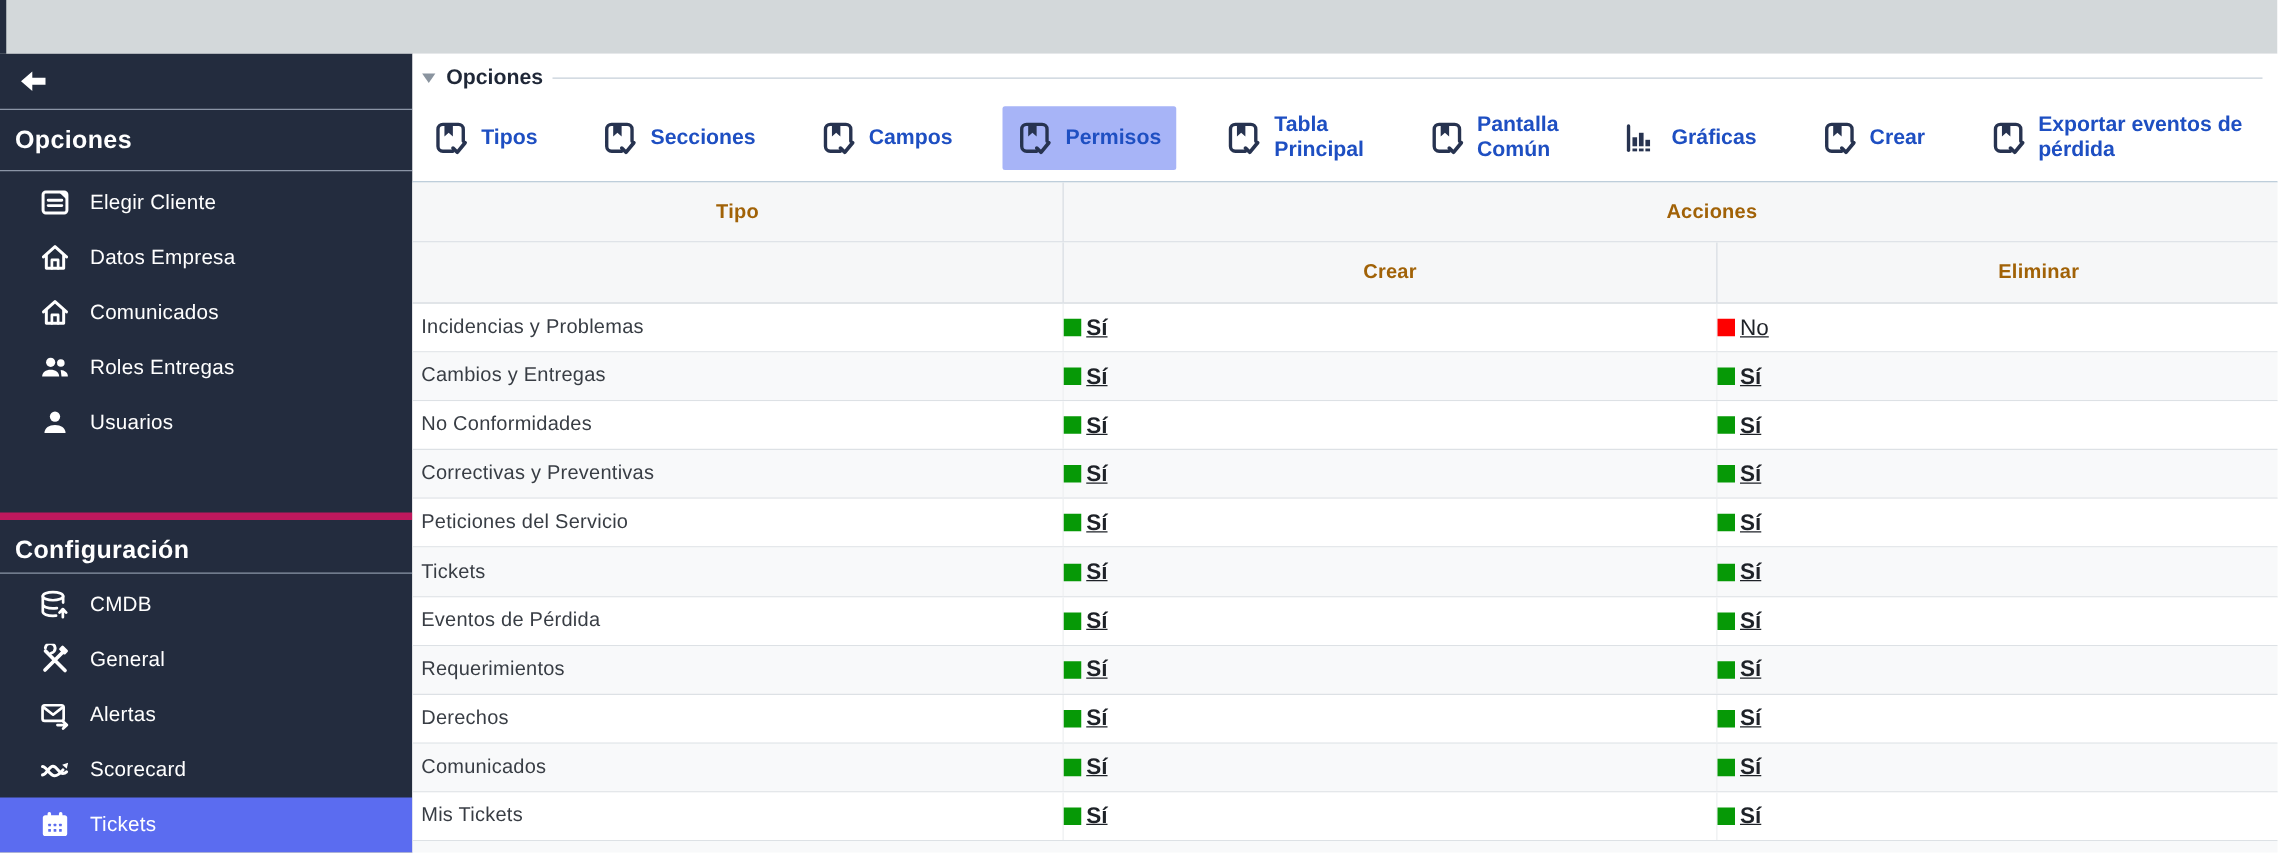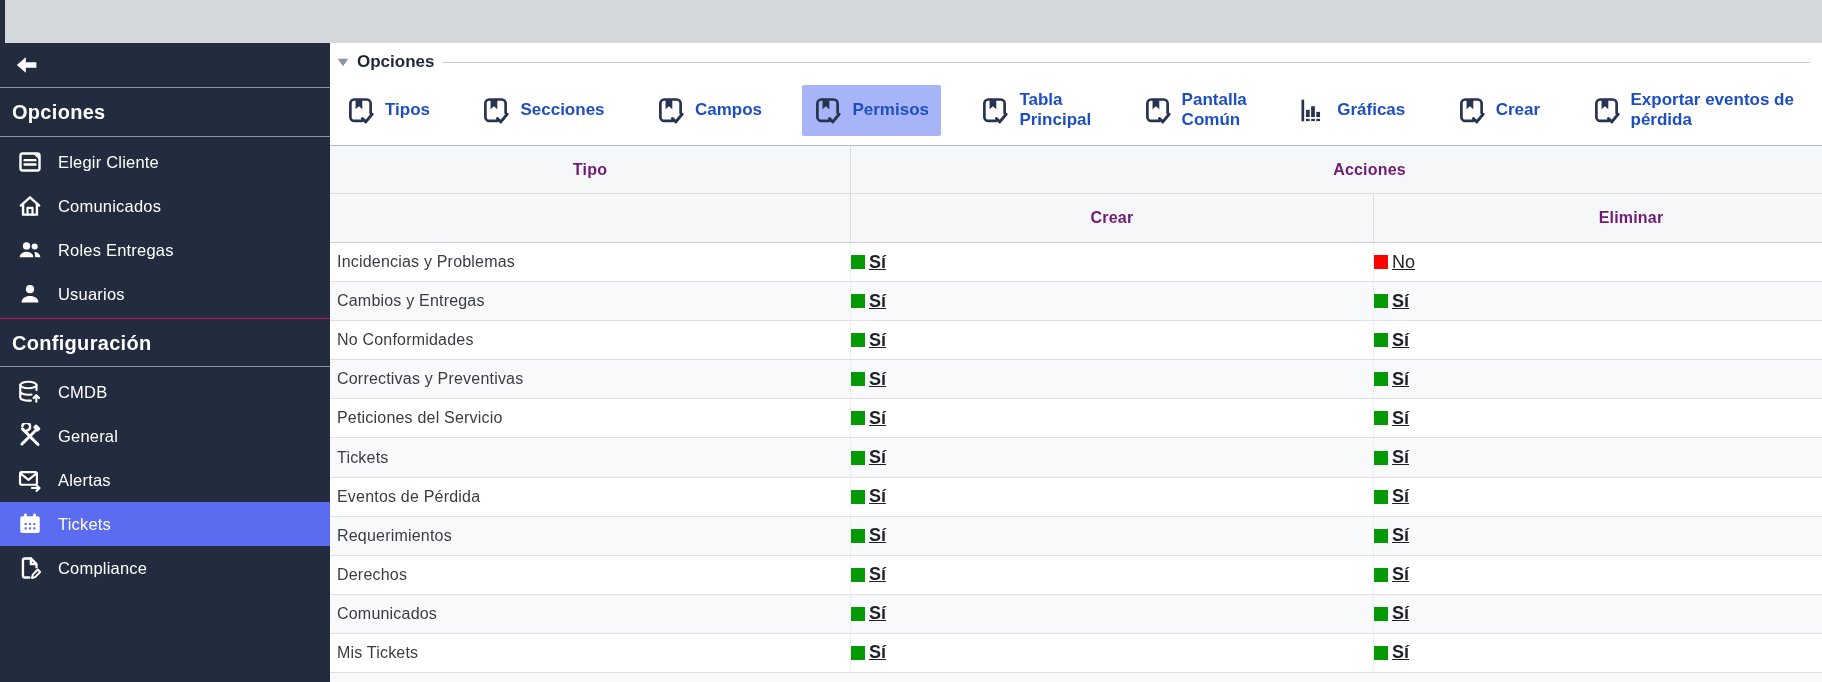--- a/index.html
+++ b/index.html
@@ -10,23 +10,23 @@
     -webkit-font-smoothing:antialiased;
   }
   
   .topband{position:absolute;top:0;left:0;right:0;height:43px;background:#d3d8da;display:flex;}
   .topband .notch{width:5px;height:43px;background:#232c3e;}
   
   .sidebar{position:absolute;top:43px;left:0;bottom:0;width:330px;background:#232c3e;color:#fff;}
   .side-back{height:45px;display:flex;align-items:center;padding-left:13px;border-bottom:1px solid #8b95a6;box-sizing:border-box;}
   .side-back .icon{width:27px;height:22px;color:#fff;cursor:pointer;}
   .side-title{height:49px;line-height:49px;padding-left:12px;font-size:20px;font-weight:700;letter-spacing:.3px;border-bottom:1px solid #8b95a6;box-sizing:border-box;}
-  .side-section + .side-section .side-title{border-top:1px solid #be185d;}
+  .side-section + .side-section .side-title{border-top:6px solid #be185d;margin-top:48px;}
   .side-items{padding:3px 0 2px;}
-  .side-item{height:44px;display:flex;align-items:center;padding-left:17px;gap:15px;cursor:pointer;font-size:16.5px;letter-spacing:.2px;}
+  .side-item{height:44px;display:flex;align-items:center;padding-left:31px;gap:15px;cursor:pointer;font-size:16.5px;letter-spacing:.2px;}
   .side-item.active{background:#5b6cf0;}
   .side-item .icon{width:26px;height:26px;flex:none;color:#fff;}
   .icon svg{width:100%;height:100%;display:block;}
   
   .main{position:absolute;top:43px;left:330px;right:0;bottom:0;background:#fff;}
   .legend{display:flex;align-items:center;padding:9px 12px 0 7px;}
   .legend .icon{width:12px;height:9px;margin-right:8px;cursor:pointer;}
   .legend-title{font-size:17px;font-weight:700;color:#1f2737;white-space:nowrap;}
   .legend-line{flex:1;height:1px;background:#c6cfd9;margin-left:8px;}
   
@@ -35,21 +35,21 @@
   .tab.active{background:#a7b4f7;}
   .tab .icon{width:27px;height:29px;color:#273350;}
   .tab-label{font-size:17px;font-weight:700;color:#1e4fc2;line-height:1.18;white-space:pre-line;}
   
   .ptable{position:absolute;left:0;top:102px;width:1558px;border-top:1px solid #a9bfd0;}
   .grid-row{display:grid;grid-template-columns:520px 523px 515px;align-items:stretch;}
   .grid-row.span{grid-template-columns:520px 1038px;}
   .h-row{background:#f6f7f8;}
   .h-row1{height:47px;border-bottom:1px solid #d8dde2;}
   .h-row2{height:48px;border-bottom:1px solid #ccd2d8;}
-  .h-cell{display:flex;align-items:center;justify-content:center;font-size:16px;font-weight:700;color:#701a75;letter-spacing:.2px;}
+  .h-cell{display:flex;align-items:center;justify-content:center;font-size:16px;font-weight:700;color:#a16207;letter-spacing:.2px;}
   .bl{border-left:1px solid #d8dde2;}
   .t-row{height:38.1px;border-bottom:1px solid #dde1e5;background:#fff;}
   .t-row.alt{background:#f8f9fa;}
   .t-cell-label{display:flex;align-items:center;padding-left:7px;font-size:16px;color:#383d44;letter-spacing:.2px;text-align:center;}
   .t-cell-val{display:flex;align-items:center;justify-content:flex-start;font-size:18px;color:#1e2228;border-left:1px solid #edeff1;cursor:pointer;text-decoration:underline;}
   .t-cell-val .sq{width:14px;height:14px;margin-right:4px;flex:none;}
   .t-cell-val.yes{font-weight:700;}
   .t-filler{height:10px;background:#f8f9fa;}
 </style>
 </head>
@@ -82,20 +82,30 @@
             <span>Elegir Cliente</span>
           </div>
           <div class="side-item">
             <span class="icon">
               <svg viewBox="0 0 24 24">
                 <path d="M3.5 11.6 12 4l8.5 7.6" stroke="currentColor" fill="none" stroke-linecap="round" stroke-linejoin="round" stroke-width="2.2"></path>
                 <path d="M5.6 10.6V20h12.8v-9.4" stroke="currentColor" fill="none" stroke-linecap="round" stroke-linejoin="round" stroke-width="2.2"></path>
                 <path d="M9.7 20v-6.2h4.6V20" stroke="currentColor" fill="none" stroke-linecap="round" stroke-linejoin="round" stroke-width="2"></path>
               </svg>
             </span>
+            <span>Datos Empresa</span>
+          </div>
+          <div class="side-item">
+            <span class="icon">
+              <svg viewBox="0 0 24 24">
+                <path d="M3.5 11.6 12 4l8.5 7.6" stroke="currentColor" fill="none" stroke-linecap="round" stroke-linejoin="round" stroke-width="2.2"></path>
+                <path d="M5.6 10.6V20h12.8v-9.4" stroke="currentColor" fill="none" stroke-linecap="round" stroke-linejoin="round" stroke-width="2.2"></path>
+                <path d="M9.7 20v-6.2h4.6V20" stroke="currentColor" fill="none" stroke-linecap="round" stroke-linejoin="round" stroke-width="2"></path>
+              </svg>
+            </span>
             <span>Comunicados</span>
           </div>
           <div class="side-item">
             <span class="icon">
               <svg viewBox="0 0 24 24" fill="currentColor">
                 <circle cx="8.8" cy="8.2" r="3.4"></circle>
                 <path d="M2.5 18.6c0-3.1 2.8-5 6.3-5s6.3 1.9 6.3 5z"></path>
                 <circle cx="16.3" cy="8.7" r="2.8"></circle>
                 <path d="M16.2 13.9c3 .2 5.3 2 5.3 4.7h-4.7z"></path>
               </svg>
@@ -138,20 +148,30 @@
           </div>
           <div class="side-item">
             <span class="icon">
               <svg viewBox="0 0 24 24">
                 <rect x="2.8" y="4.8" width="15.6" height="11.6" rx="1.6" stroke="currentColor" fill="none" stroke-linecap="round" stroke-linejoin="round" stroke-width="2"></rect>
                 <path d="M3.4 6.2l7.2 5.6 7.2-5.6" stroke="currentColor" fill="none" stroke-linecap="round" stroke-linejoin="round" stroke-width="2"></path>
                 <path d="M13.8 19.4h7M18 16.8l2.8 2.6-2.8 2.6" stroke="currentColor" fill="none" stroke-linecap="round" stroke-linejoin="round" stroke-width="2"></path>
               </svg>
             </span>
             <span>Alertas</span>
+          </div>
+          <div class="side-item">
+            <span class="icon">
+              <svg viewBox="0 0 24 24">
+                <path d="M2.8 15.6c3.4 0 4.4-6.4 7.7-6.4 3.1 0 4.2 5.4 7.3 5.4 1.1 0 2-.5 2.7-1.2" stroke="currentColor" fill="none" stroke-linecap="round" stroke-linejoin="round" stroke-width="2.3"></path>
+                <path d="M2.8 9.4c3.1 0 5.1 6.8 9 6.8 2.3 0 4.4-2.2 6.1-4.3" stroke="currentColor" fill="none" stroke-linecap="round" stroke-linejoin="round" stroke-width="2.3"></path>
+                <path d="M17.3 8.2l4.4-1.5-1 4.4z" fill="currentColor"></path>
+              </svg>
+            </span>
+            <span>Scorecard</span>
           </div>
           <div class="side-item active">
             <span class="icon">
               <svg viewBox="0 0 24 24">
                 <rect x="6.5" y="2.4" width="2.6" height="4.2" rx="1.2" fill="currentColor"></rect>
                 <rect x="14.9" y="2.4" width="2.6" height="4.2" rx="1.2" fill="currentColor"></rect>
                 <path d="M4.8 4.8h14.4c1 0 1.8.8 1.8 1.8v11.8c0 1-.8 1.8-1.8 1.8H4.8c-1 0-1.8-.8-1.8-1.8V6.6c0-1 .8-1.8 1.8-1.8z" fill="currentColor"></path>
                 <g fill="#5b6cf0">
                   <rect x="7" y="11" width="2" height="2" rx=".4"></rect>
                   <rect x="11" y="11" width="2" height="2" rx=".4"></rect>

